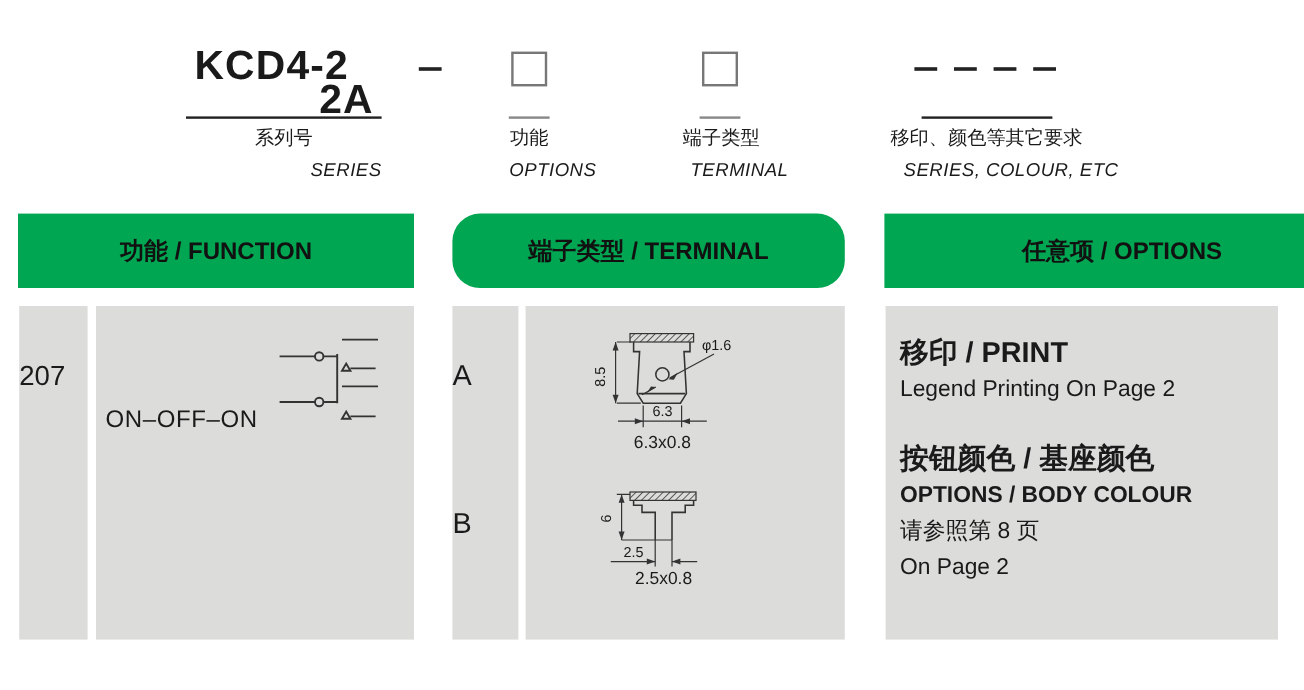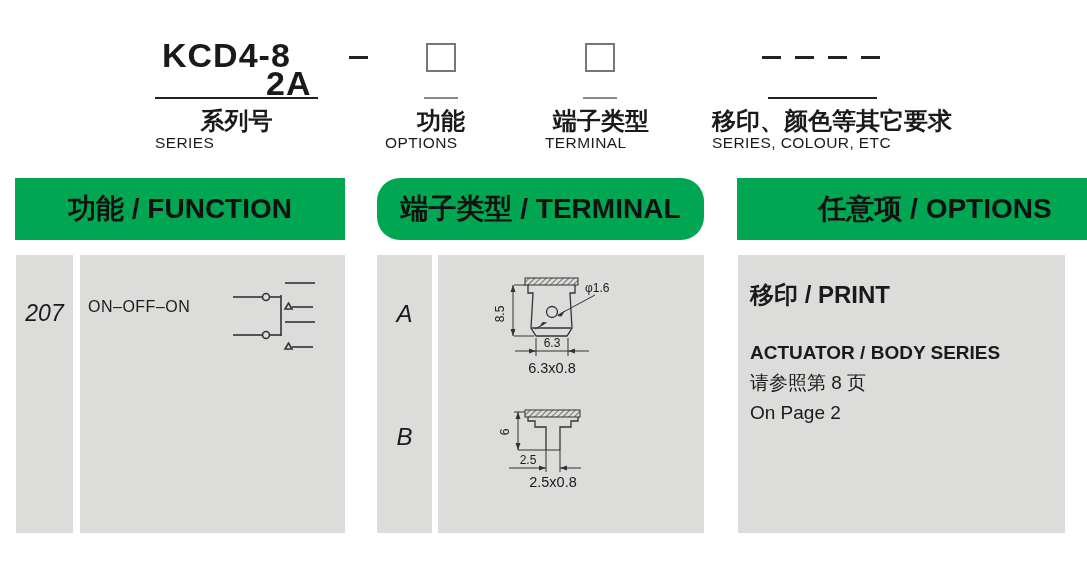--- a/index.html
+++ b/index.html
@@ -7,44 +7,44 @@
   .page {
     position:relative; width:1087px; height:575px; background:#fff;
     font-family:"Liberation Sans","DejaVu Sans",sans-serif; color:var(--ink,#1a1a1a);
     overflow:hidden;
   }
   .abs { position:absolute; }
   .code-big { font-size:34px; font-weight:bold; letter-spacing:1px; white-space:nowrap; }
   .rule { position:absolute; background:#222; }
   .rule-lite { position:absolute; background:#888; }
   .ph-box { position:absolute; width:30px; height:29px; border:2px solid #777; background:#fff; }
-  .lbl-cn { position:absolute; font-size:24px; font-weight:bold; text-align:center; white-space:nowrap; }
-  .lbl-en { position:absolute; font-size:15.5px; text-align:left; letter-spacing:0.4px; white-space:nowrap; }
+  .lbl-cn { position:absolute; font-size:16px; font-weight:normal; text-align:center; white-space:nowrap; }
+  .lbl-en { position:absolute; font-size:15.5px; text-align:right; letter-spacing:0.4px; white-space:nowrap;font-style:italic; }
   .dash-row { position:absolute; display:flex; gap:14px; }
   .dash-row span { display:block; width:19px; height:3px; background:#222; }
   .hbar {
     position:absolute; top:178px; height:62px; background:var(--green,#00A651);
     display:flex; align-items:center; justify-content:center;
-    font-size:28px; font-weight:bold; color:#111; white-space:nowrap;
+    font-size:20px; font-weight:bold; color:#111; white-space:nowrap;
   }
   .cell { position:absolute; top:255px; height:278px; background:var(--cell,#DCDCDA); }
-  .rowcode { position:absolute; text-align:center; font-size:23px;font-style:italic; }
-  .fn-name { position:absolute; font-size:16px; letter-spacing:0.5px; white-space:nowrap; }
+  .rowcode { position:absolute; text-align:left; font-size:23px; }
+  .fn-name { position:absolute; font-size:20px; letter-spacing:0.5px; white-space:nowrap;margin-top:41px; }
   .opt-block { position:absolute; left:750px; top:280px; width:310px; font-size:19px; line-height:30px; }
   .opt-title { font-weight:bold; font-size:24px; }
   .opt-bold { font-weight:bold; }
   .opt-gap { height:28px; }
   svg text { font-family:"Liberation Sans","DejaVu Sans",sans-serif; fill:#1a1a1a; }
 </style>
 </head>
 <body>
 
 <div class="page">
 
-  <div class="abs code-big" style="left:162px; top:36px;">KCD4-8</div>
+  <div class="abs code-big" style="left:162px; top:36px;">KCD4-2</div>
   <div class="abs code-big" style="left:266px; top:64px;">2A</div>
   <div class="rule" style="left:155px; top:97px; width:163px; height:2px;"></div>
   <div class="lbl-cn" style="left:155px; top:105px; width:163px;">系列号</div>
   <div class="lbl-en" style="left:155px; top:134px; width:163px;">SERIES</div>
 
   <div class="rule" style="left:349px; top:56px; width:19px; height:3px;"></div>
 
   <div class="ph-box" style="left:426px; top:43px;"></div>
   <div class="rule-lite" style="left:424px; top:97px; width:34px; height:2px;"></div>
   <div class="lbl-cn" style="left:385px; top:105px; width:112px;">功能</div>
@@ -160,19 +160,21 @@
       <polygon points="51,63 44,60.5 44,65.5"></polygon>
       <polygon points="65,63 72,60.5 72,65.5"></polygon>
     </g>
     <text x="14" y="27" transform="rotate(-90 14 27)" text-anchor="middle" font-size="12">6</text>
     <text x="33" y="59" text-anchor="middle" font-size="12">2.5</text>
     <text x="58" y="82" text-anchor="middle" font-size="14.5">2.5x0.8</text>
   </svg>
 
   <div class="opt-block">
     <div class="opt-title">移印 / PRINT</div>
+    <div>Legend Printing On Page 2</div>
     <div class="opt-gap"></div>
-    <div class="opt-bold">ACTUATOR / BODY SERIES</div>
+    <div class="opt-title">按钮颜色 / 基座颜色</div>
+    <div class="opt-bold">OPTIONS / BODY COLOUR</div>
     <div>请参照第 8 页</div>
     <div>On Page 2</div>
   </div>
 
 </div>
 
 </body></html>

